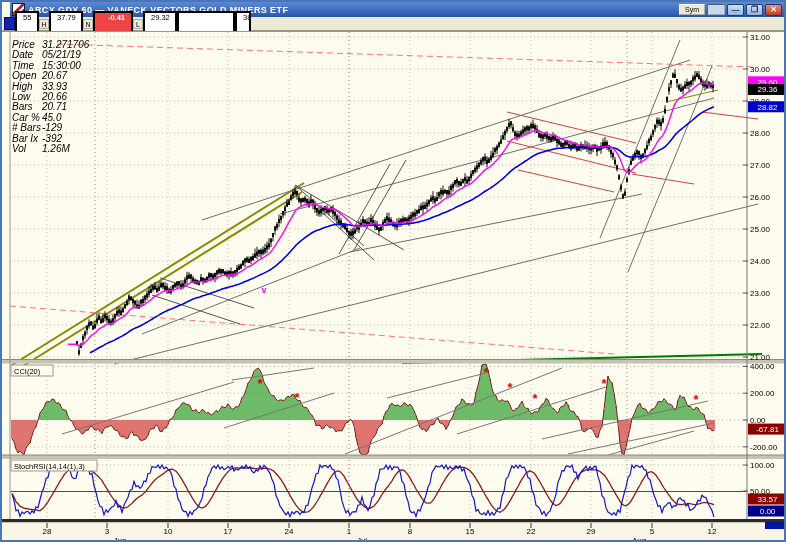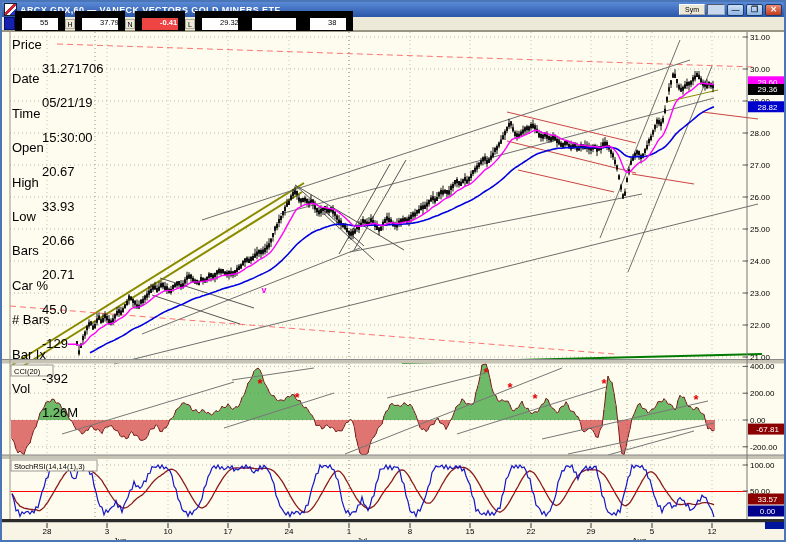--- a/index.html
+++ b/index.html
@@ -1,43 +1,43 @@
 <!DOCTYPE html>
 <html><head>
 <meta charset="utf-8">
 <style>
   html,body{margin:0;padding:0;background:#d4d0c8;font-family:"Liberation Sans",sans-serif;}
   .window{position:relative;width:786px;height:542px;background:#fdfcee;border:2px solid #4a76b8;box-sizing:border-box;overflow:hidden;}
   
-  .titlebar{position:absolute;left:0;top:0;right:0;height:15px;
+  .titlebar{position:absolute;left:8px;top:0;right:0;height:15px;
     background:linear-gradient(#5a8ad6,#2a56a8 60%,#1f4globals487);
     background:linear-gradient(#5a8ad6,#2a56a8);
     display:flex;align-items:center;padding:0 2px;box-sizing:border-box;}
   .app-icon{width:11px;height:11px;background:linear-gradient(135deg,#ffffff 0 40%,#c23 40% 55%,#ffffff 55% 70%,#23c 70%);border:1px solid #123;margin-right:3px;flex:0 0 auto;}
   .title-text{color:#fff;font-size:9px;font-weight:bold;letter-spacing:.4px;white-space:nowrap;overflow:hidden;flex:1;}
   .tb-btn{font-size:7px;line-height:9px;height:11px;box-sizing:border-box;margin-left:2px;flex:0 0 auto;text-align:center;}
   .sym-btn{width:26px;background:#ece9d8;border:1px outset #fff;color:#000;}
   .blank-btn{width:18px;background:#c8d8ee;border:1px inset #9ab;}
   .win-btn{width:17px;height:12px;border:1px solid #1a3c6e;border-radius:2px;color:#fff;font-size:8px;line-height:10px;font-weight:bold;}
   .min-btn,.max-btn{background:linear-gradient(#cfe0f5,#8fb4e4);color:#123;}
   .close-btn{background:linear-gradient(#ef8a70,#c23a1d);}
   
   .quotebar{position:absolute;left:0;top:15px;right:0;height:14px;background:#ece9d8;border-bottom:1px solid #9a9684;display:flex;align-items:center;padding-left:2px;box-sizing:border-box;}
   .q-swatch{width:9px;height:11px;background:#1721b0;border:1px solid #00106a;flex:0 0 auto;}
-  .q-field{height:26px;box-sizing:border-box;background:#fff;border:7px solid #000000;font-size:7.5px;line-height:9px;text-align:right;padding:0 18px;color:#000;flex:0 0 auto;}
+  .q-field{height:26px;box-sizing:border-box;background:#fff;border:2px solid #000000;font-size:7.5px;line-height:9px;text-align:right;padding:0 6px;color:#000;flex:0 0 auto;}
   .q-label{height:10px;box-sizing:border-box;background:#ece9d8;border:1px solid #b0ac9a;font-size:7px;line-height:9px;text-align:center;padding:0 1px;color:#000;flex:0 0 auto;}
   .q-red{background:#ef4444;color:#fff;font-weight:bold;}
   
   .chartwrap{position:absolute;left:0;top:29px;width:786px;height:513px;}
   svg{display:block;}
   
-  .datapanel{position:absolute;left:10px;top:9px;width:90px;font-size:13px;color:#000;}
+  .datapanel{position:absolute;left:10px;top:9px;width:90px;font-size:10px;color:#000;font-style:italic;}
   .dp-row{display:flex;line-height:10.4px;white-space:nowrap;}
   .dp-l{width:30px;flex:0 0 auto;}
-  .dp-v{flex:1;margin-top:24px;}
+  .dp-v{flex:1;}
 </style>
 </head>
 <body>
 
 <div class="window">
   <div class="titlebar">
     <div class="app-icon"></div>
     <div class="title-text">ARCX.GDX,60 — VANECK VECTORS GOLD MINERS ETF</div>
     <div class="tb-btn sym-btn">Sym</div>
     <div class="tb-btn blank-btn"></div>

